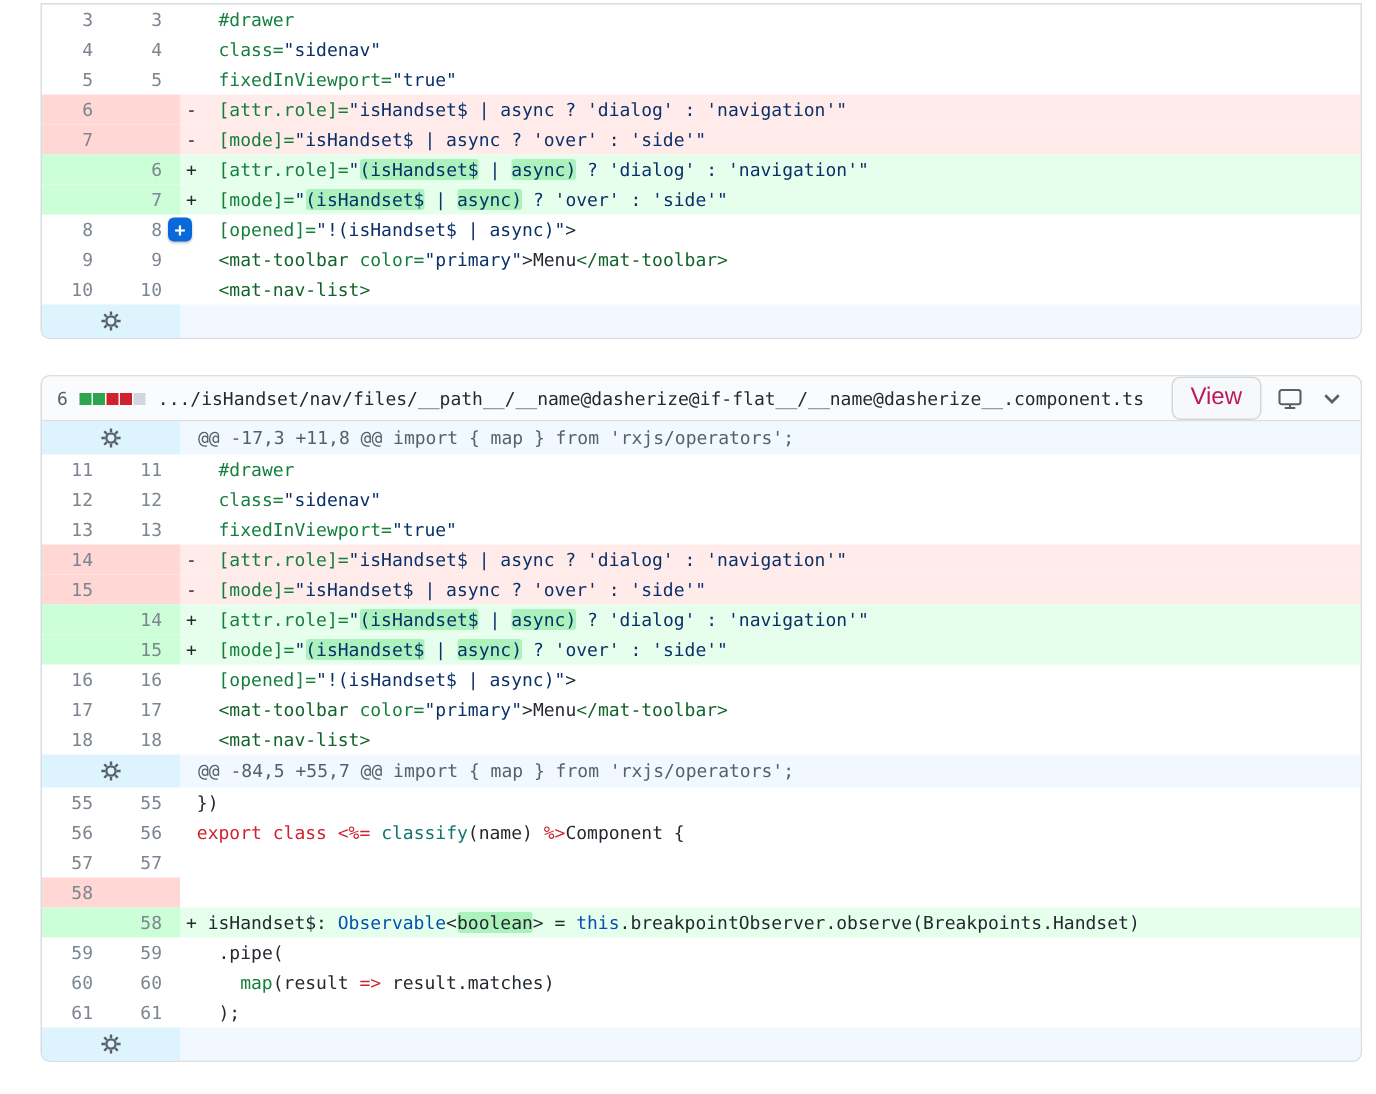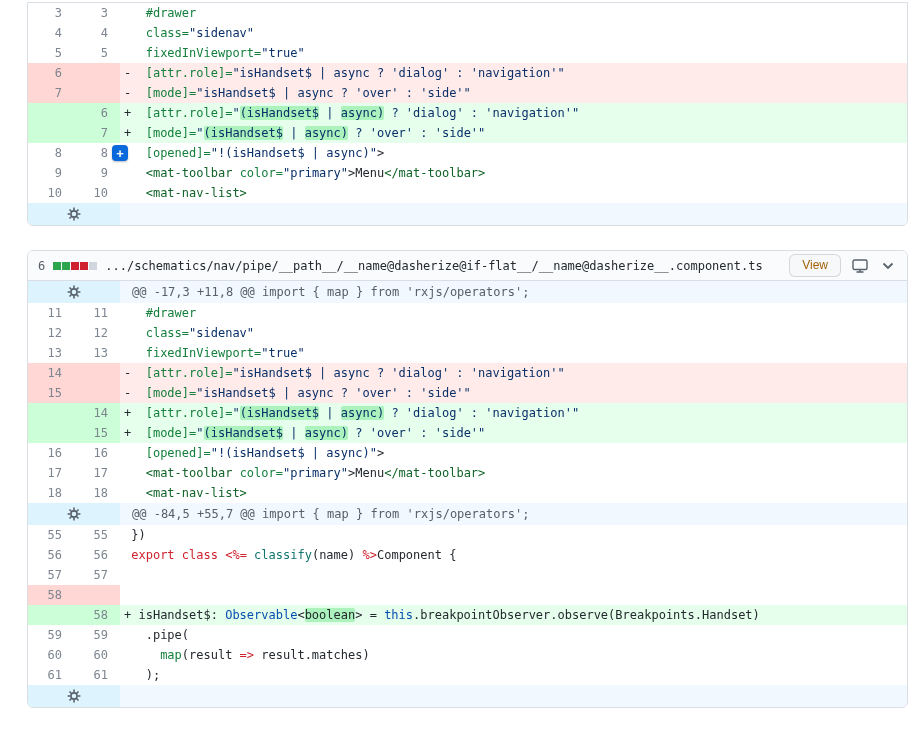--- a/index.html
+++ b/index.html
@@ -41,21 +41,21 @@
   .sq-neutral { background: #d0d7de; }
   .file-path {
     font-family: "DejaVu Sans Mono", "Liberation Mono", monospace;
     font-size: 12px; color: #24292f;
     white-space: nowrap; overflow: hidden; text-overflow: ellipsis;
     cursor: pointer;
   }
   .spacer { flex: 1; }
   .view-btn {
     font-family: "Liberation Sans", sans-serif;
-    font-size: 12px; font-weight: 500; color: #a16207;
+    font-size: 16px; font-weight: 500; color: #be185d;
     background: #f6f8fa;
     border: 1px solid rgba(27,31,36,0.15);
     border-radius: 6px;
     padding: 3px 12px; line-height: 1.3;
     cursor: pointer;
   }
   .icon-btn {
     display: inline-flex; align-items: center; justify-content: center;
     padding: 3px; cursor: pointer;
   }
@@ -180,21 +180,21 @@
   <div class="file-container">
     <div class="file-header">
       <span class="stat-count">6</span>
       <span class="diffstat">
           <span class="sq sq-add"></span>
           <span class="sq sq-add"></span>
           <span class="sq sq-del"></span>
           <span class="sq sq-del"></span>
           <span class="sq sq-neutral"></span>
         </span>
-      <span class="file-path">.../schematics/nav/pipe/__path__/__name@dasherize@if-flat__/__name@dasherize__.component.ts</span>
+      <span class="file-path">.../isHandset/nav/files/__path__/__name@dasherize@if-flat__/__name@dasherize__.component.ts</span>
       <span class="spacer"></span>
       <button class="view-btn">View</button>
       <span class="icon-btn">
         <svg width="16" height="14" viewBox="0 0 16 14">
           <g stroke="#57606a" stroke-width="1.4" fill="none">
             <rect x="1" y="1" width="14" height="9.5" rx="1.5"></rect>
             <path d="M8 10.5V13 M4.5 13h7"></path>
           </g>
         </svg>
       </span>

